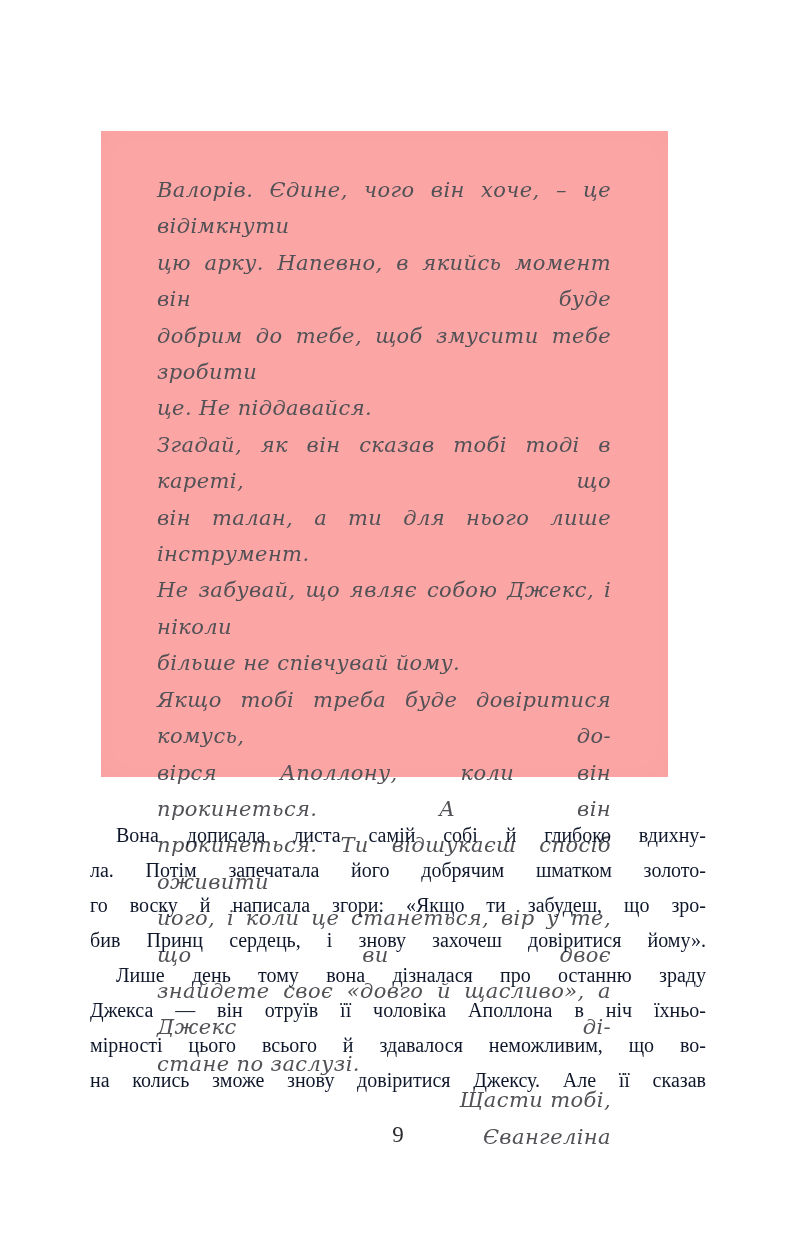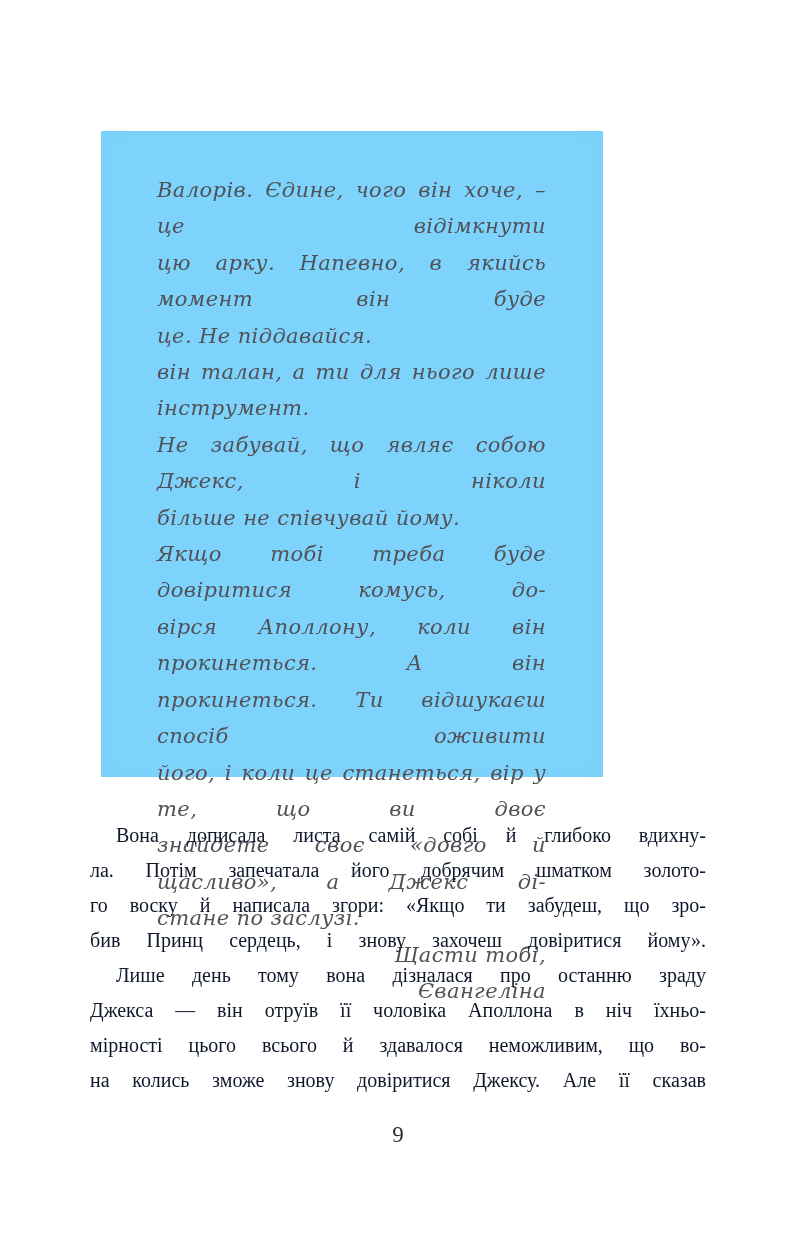--- a/index.html
+++ b/index.html
@@ -13,23 +13,23 @@
     position: relative;
     font-family: "Liberation Serif", serif;
     overflow: hidden;
   }
 
   
   .letter-card {
     position: absolute;
     left: 101px;
     top: 131px;
-    width: 502px;
+    width: 567px;
     height: 646px;
-    background: #7dd3fc;
+    background: #fca5a5;
     box-sizing: border-box;
     padding: 41px 57px 0 56px;
     box-shadow: inset 0 0 30px rgba(0,0,0,0.015);
   }
   .letter-card .line {
     font-family: "DejaVu Serif", serif;
     font-style: italic;
     font-weight: 400;
     font-size: 21px;
     line-height: 36.4px;
@@ -81,21 +81,23 @@
 </style>
 </head>
 <body>
 
 <div>
 
   <div class="letter-card">
     <div class="letter-body">
         <div class="line">Валорів. Єдине, чого він хоче, – це відімкнути</div>
         <div class="line">цю арку. Напевно, в якийсь момент він буде</div>
+        <div class="line">добрим до тебе, щоб змусити тебе зробити</div>
         <div class="line end">це. Не піддавайся.</div>
+        <div class="line">Згадай, як він сказав тобі тоді в кареті, що</div>
         <div class="line">він талан, а ти для нього лише інструмент.</div>
         <div class="line">Не забувай, що являє собою Джекс, і ніколи</div>
         <div class="line end">більше не співчувай йому.</div>
         <div class="line">Якщо тобі треба буде довіритися комусь, до-</div>
         <div class="line">вірся Аполлону, коли він прокинеться. А він</div>
         <div class="line">прокинеться. Ти відшукаєш спосіб оживити</div>
         <div class="line">його, і коли це станеться, вір у те, що ви двоє</div>
         <div class="line">знайдете своє «довго й щасливо», а Джекс ді-</div>
         <div class="line end">стане по заслузі.</div>
       </div>

